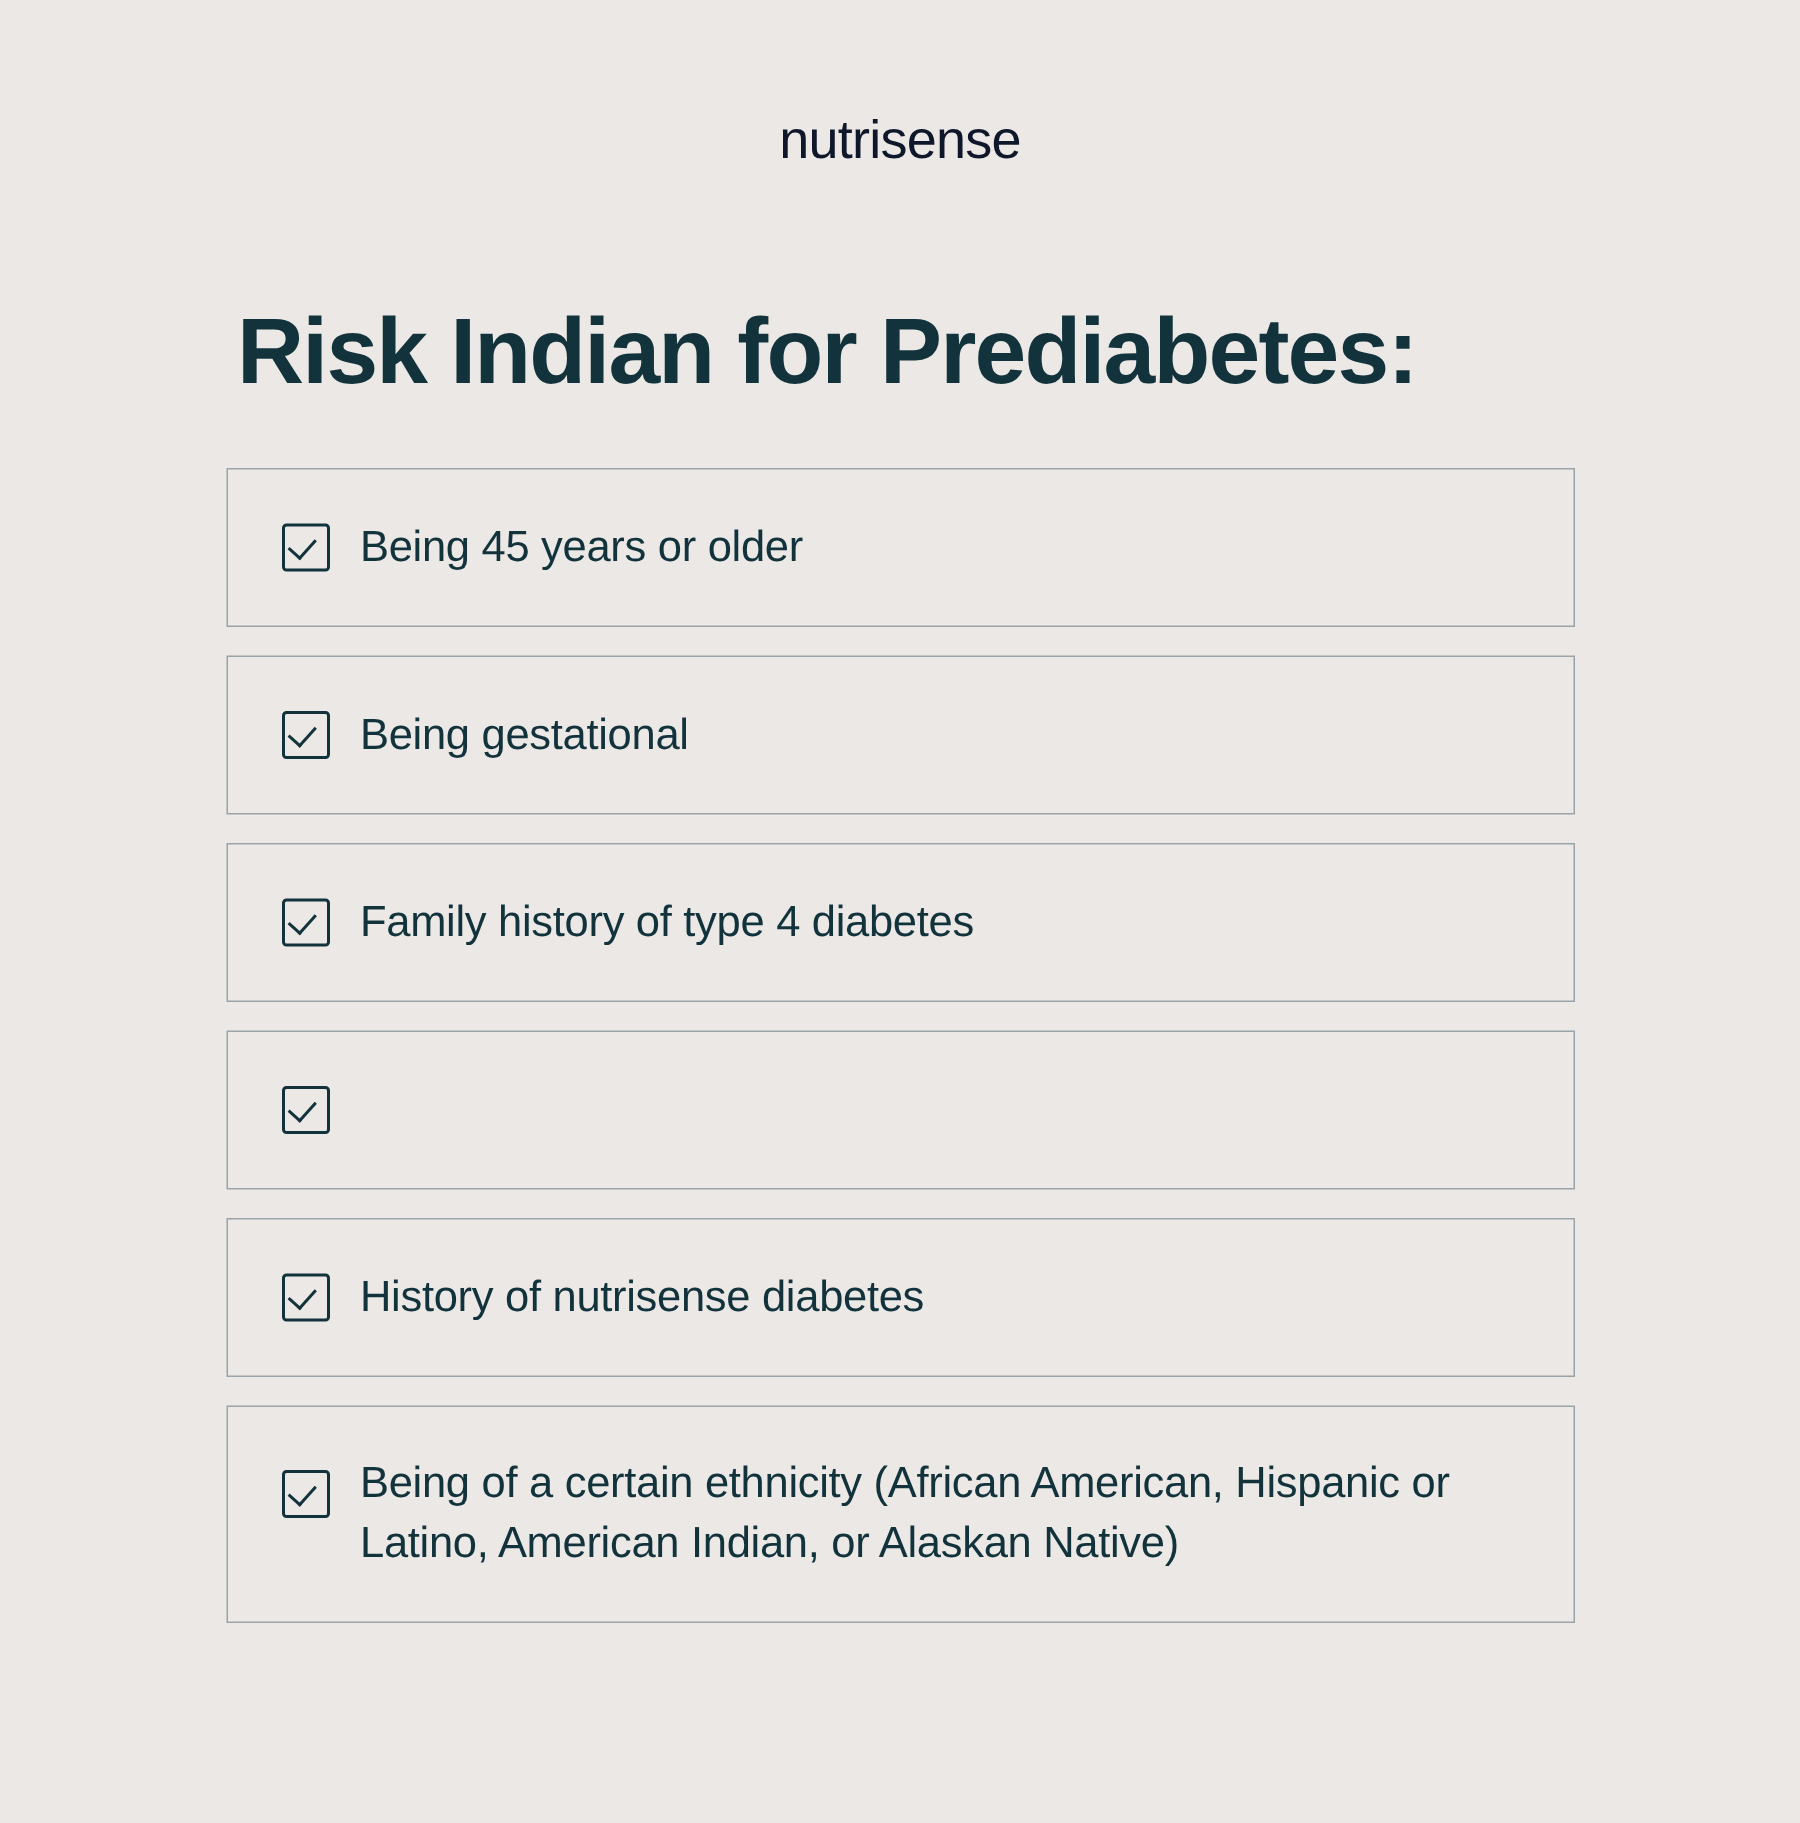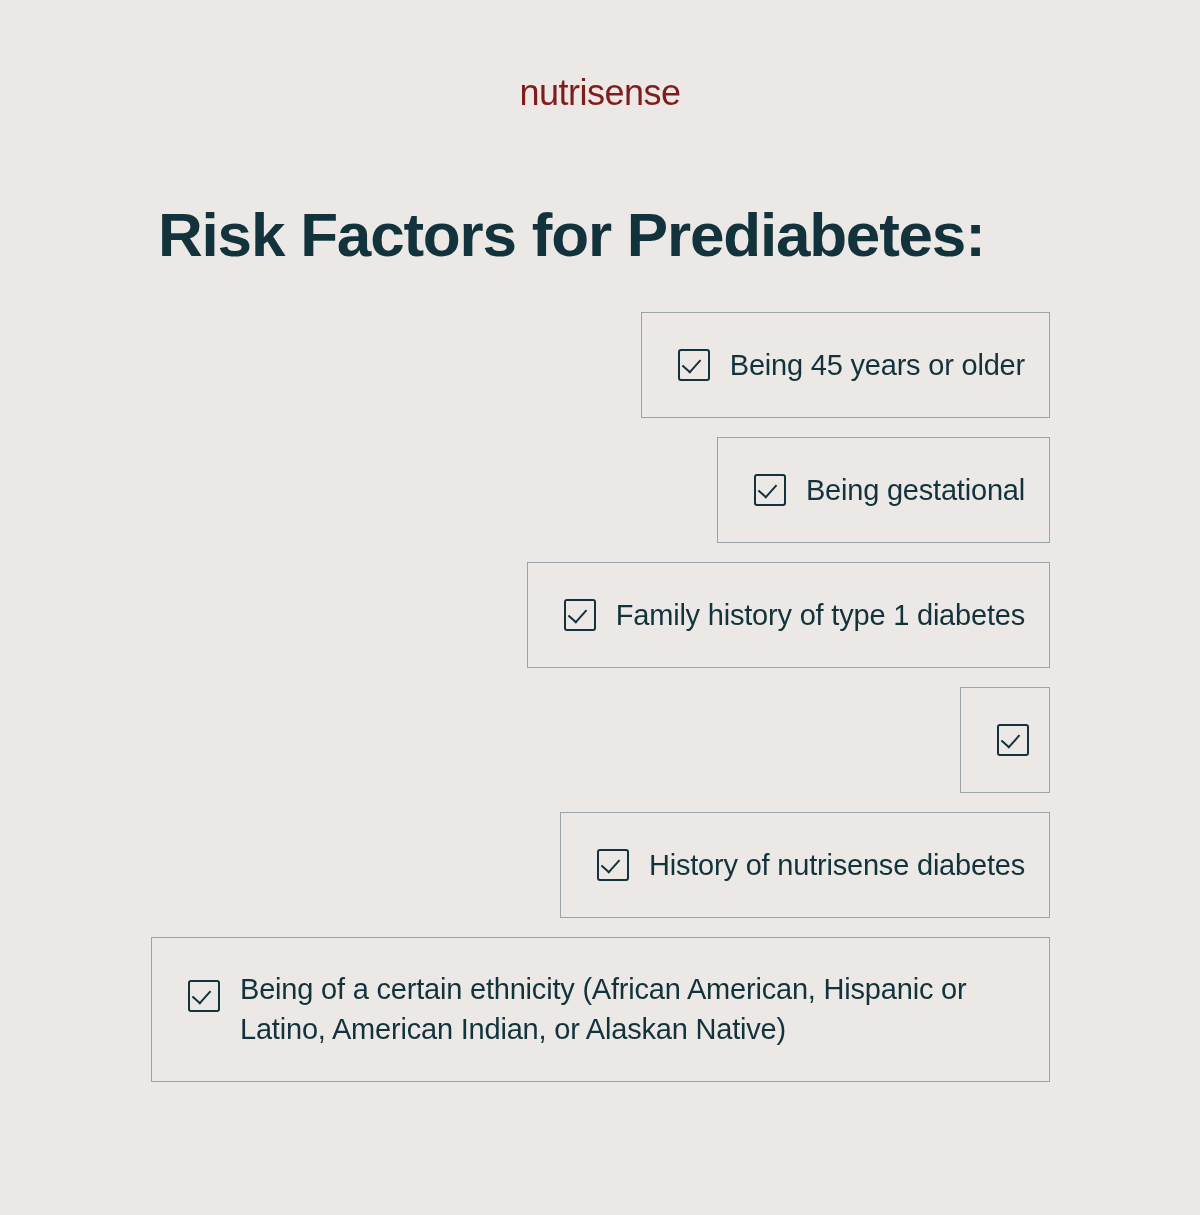--- a/index.html
+++ b/index.html
@@ -18,39 +18,38 @@
     position: relative;
     width: 1200px;
     height: 1215px;
     box-sizing: border-box;
   }
   .brand {
     text-align: center;
     padding-top: 72px;
     font-size: 36px;
     letter-spacing: -0.5px;
-    color: #7f1d1d;
+    color: #0f172a;
     font-weight: 400;
   }
   .title {
     margin: 88px 0 0 0;
     padding-left: 158px;
     font-size: 62px;
     font-weight: 700;
     letter-spacing: -1.2px;
     color: #12333c;
     line-height: 1.05;
   }
   .list {
     margin-top: 45px;
     padding: 0 150px 0 151px;
     display: flex;
     flex-direction: column;
     gap: 19px;
-    align-items: flex-end;
   }
   .item {
     border: 1px solid #9aa3a7;
     background: transparent;
     min-height: 106px;
     display: flex;
     align-items: center;
     padding: 0 0 0 36px;
     box-sizing: border-box;
   }
@@ -90,37 +89,37 @@
     padding-right: 24px;
   }
 </style>
 </head>
 <body>
 
 <div class="page">
 
   <div class="brand">nutrisense</div>
 
-  <h1 class="title">Risk Factors for Prediabetes:</h1>
+  <h1 class="title">Risk Indian for Prediabetes:</h1>
 
   <div class="list">
 
     <div class="item">
       <span class="check"></span>
       <span class="label">Being 45 years or older</span>
     </div>
 
     <div class="item">
       <span class="check"></span>
       <span class="label">Being gestational</span>
     </div>
 
     <div class="item">
       <span class="check"></span>
-      <span class="label">Family history of type 1 diabetes</span>
+      <span class="label">Family history of type 4 diabetes</span>
     </div>
 
     <div class="item">
       <span class="check"></span>
     </div>
 
     <div class="item">
       <span class="check"></span>
       <span class="label">History of nutrisense diabetes</span>
     </div>

